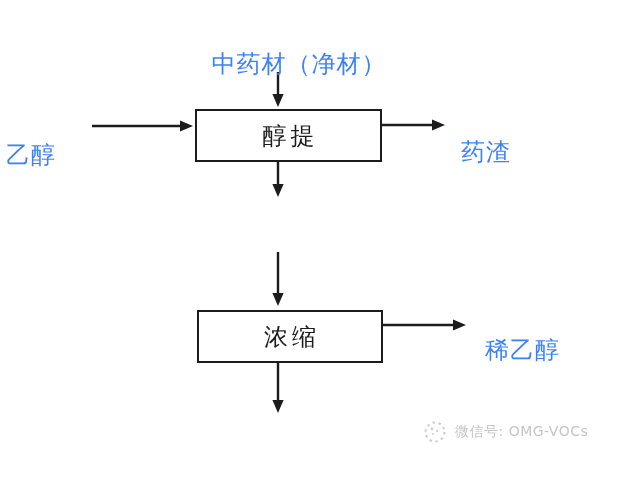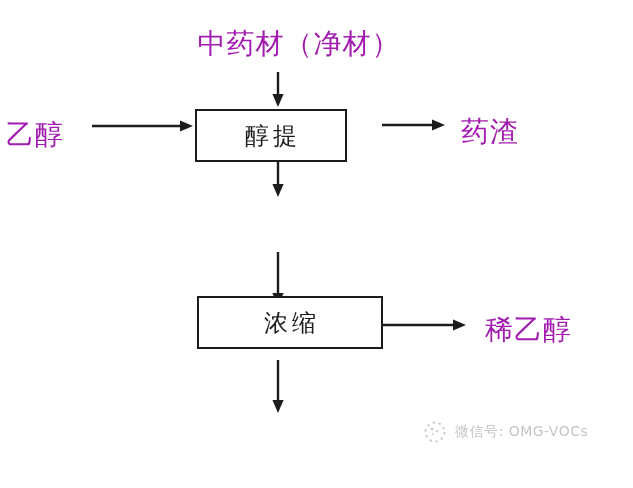--- a/index.html
+++ b/index.html
@@ -17,47 +17,48 @@
   }
   .arrows {
     position: absolute;
     left: 0;
     top: 0;
     width: 633px;
     height: 488px;
   }
   .flow-label {
     position: absolute;
-    color: #a21caf;
-    font-size: 28px;
+    color: #3b82f6;
+    font-size: 24px;
     line-height: 26px;
     white-space: nowrap;
     letter-spacing: 1px;
+    margin-top: 20px;
   }
   .flow-box {
     position: absolute;
     border: 2px solid #1c1c1c;
     background: #ffffff;
     display: flex;
     align-items: center;
     justify-content: center;
     color: #1c1c1c;
     font-size: 24px;
     letter-spacing: 4px;
     box-sizing: border-box;
   }
   .flow-box span { letter-spacing: 4px; text-indent: 4px; }
   #title-label   { left: 299px; top: 31px; transform: translateX(-50%); }
   #ethanol-label { left: 6px;   top: 122px; }
   #residue-label { left: 461px; top: 119px; }
   #dilute-label  { left: 485px; top: 317px; }
   #product-label { left: 270px; top: 421px; transform: translateX(-50%); }
-  #box-extraction   { left: 195px; top: 109px; width: 152px; height: 53px; }
+  #box-extraction   { left: 195px; top: 109px; width: 187px; height: 53px; }
   #box-extract-liq  { left: 195px; top: 198px; width: 190px; height: 54px; }
-  #box-concentrate  { left: 197px; top: 296px; width: 186px; height: 53px; }
+  #box-concentrate  { left: 197px; top: 310px; width: 186px; height: 53px; }
   .watermark {
     position: absolute;
     left: 423px;
     top: 420px;
     display: flex;
     align-items: center;
     gap: 8px;
     color: #c5c5c5;
     font-family: "DejaVu Sans", sans-serif;
     font-size: 14px;

